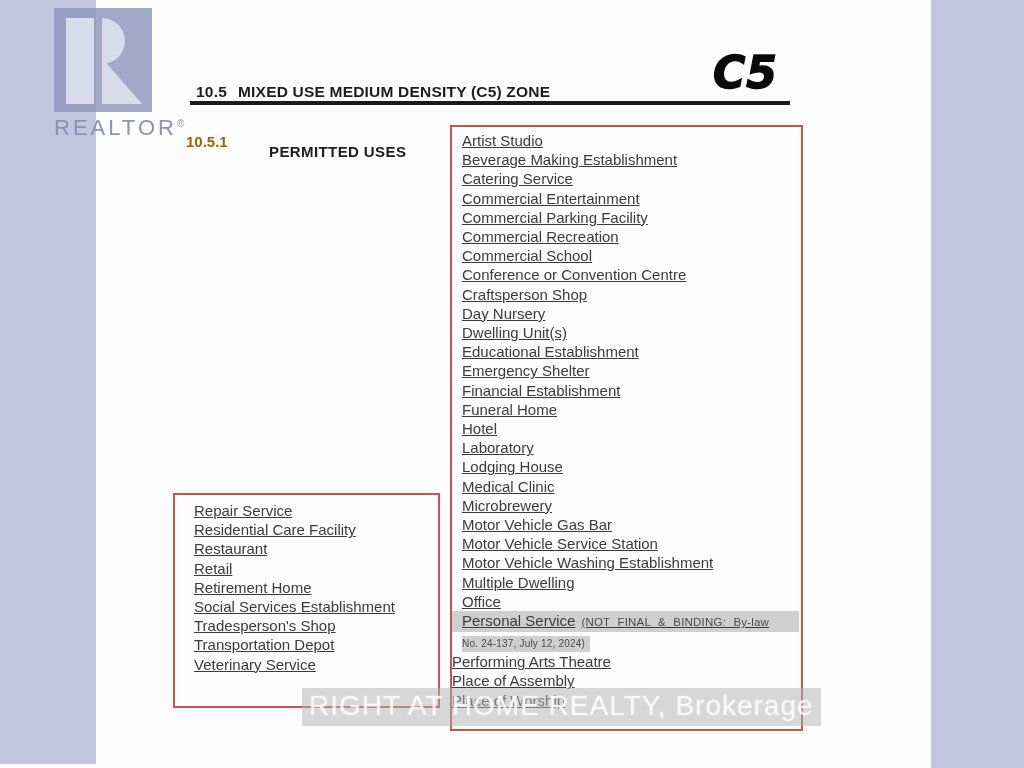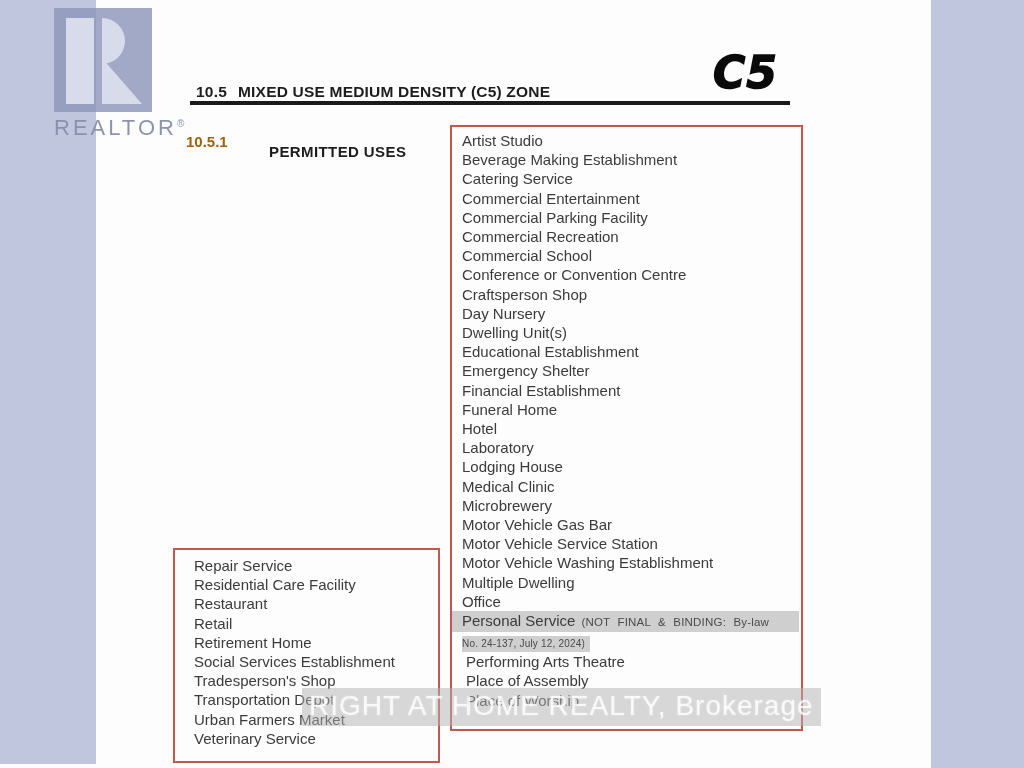--- a/index.html
+++ b/index.html
@@ -33,40 +33,40 @@
     position:absolute; left:713px; top:47px;
     font-family:"DejaVu Sans", sans-serif;
     font-size:44px; font-weight:800; font-style:italic; color:#0a0a0a;
     -webkit-text-stroke:1.5px #0a0a0a; letter-spacing:1px;
   }
   .subsec-num   { position:absolute; left:186px; top:133px; font-size:15px; font-weight:bold; color:#a16207; }
   .subsec-title { position:absolute; left:269px; top:143px; font-size:15px; font-weight:bold; color:#1d1d1d; letter-spacing:0.4px; }
 
   
   .box-main      { position:absolute; left:450px; top:125px; width:349px; height:602px; border:2px solid #c2574f; background:transparent; }
-  .box-secondary { position:absolute; left:173px; top:548px; width:263px; height:211px; border:2px solid #c2574f; background:transparent; }
+  .box-secondary { position:absolute; left:173px; top:493px; width:263px; height:211px; border:2px solid #c2574f; background:transparent; }
 
-  .use-list { font-size:15px; color:#3b3b3b; line-height:19.2px; }
+  .use-list { font-size:15px; color:#3b3b3b; line-height:19.2px;text-decoration:underline; }
   .box-main .list-top { padding:4px 0 0 10px; }
   .box-secondary .use-list { padding:6px 0 0 19px; }
   .use-item { white-space:nowrap; }
 
   
   .hl-line1 {
     display:block; background:#cfcfcf; line-height:19.2px;
     padding-left:10px; white-space:nowrap; width:337px;
   }
   .hl-name { font-size:15px; color:#3b3b3b; }
   .hl-note { font-size:11.5px; color:#4a4a4a; letter-spacing:0.2px; word-spacing:4px; margin-left:6px; }
   .hl-line2 {
     display:inline-block; background:#cfcfcf; margin-left:10px;
     font-size:10px; color:#4a4a4a; line-height:16px; padding-right:5px;
     letter-spacing:0.2px;
   }
-  .list-after { padding-left:14px; }
+  .list-after { padding-left:0; }
 
   
   .watermark {
     position:absolute; left:302px; top:688px;
     font-size:28px; letter-spacing:1px; white-space:nowrap;
     color:rgba(255,255,255,0.75);
     background:rgba(178,178,178,0.5);
     padding:2px 7px 4px 7px;
     text-shadow:0 0 2px rgba(255,255,255,0.55);
   }
@@ -141,18 +141,17 @@
 <div class="box-secondary">
   <div class="use-list">
       <div class="use-item">Repair Service</div>
       <div class="use-item">Residential Care Facility</div>
       <div class="use-item">Restaurant</div>
       <div class="use-item">Retail</div>
       <div class="use-item">Retirement Home</div>
       <div class="use-item">Social Services Establishment</div>
       <div class="use-item">Tradesperson's Shop</div>
       <div class="use-item">Transportation Depot</div>
-      <div class="use-item">Urban Farmers Market</div>
       <div class="use-item">Veterinary Service</div>
     </div>
 </div>
 
 <div class="watermark">RIGHT AT HOME REALTY, Brokerage</div>
 
 </body></html>

